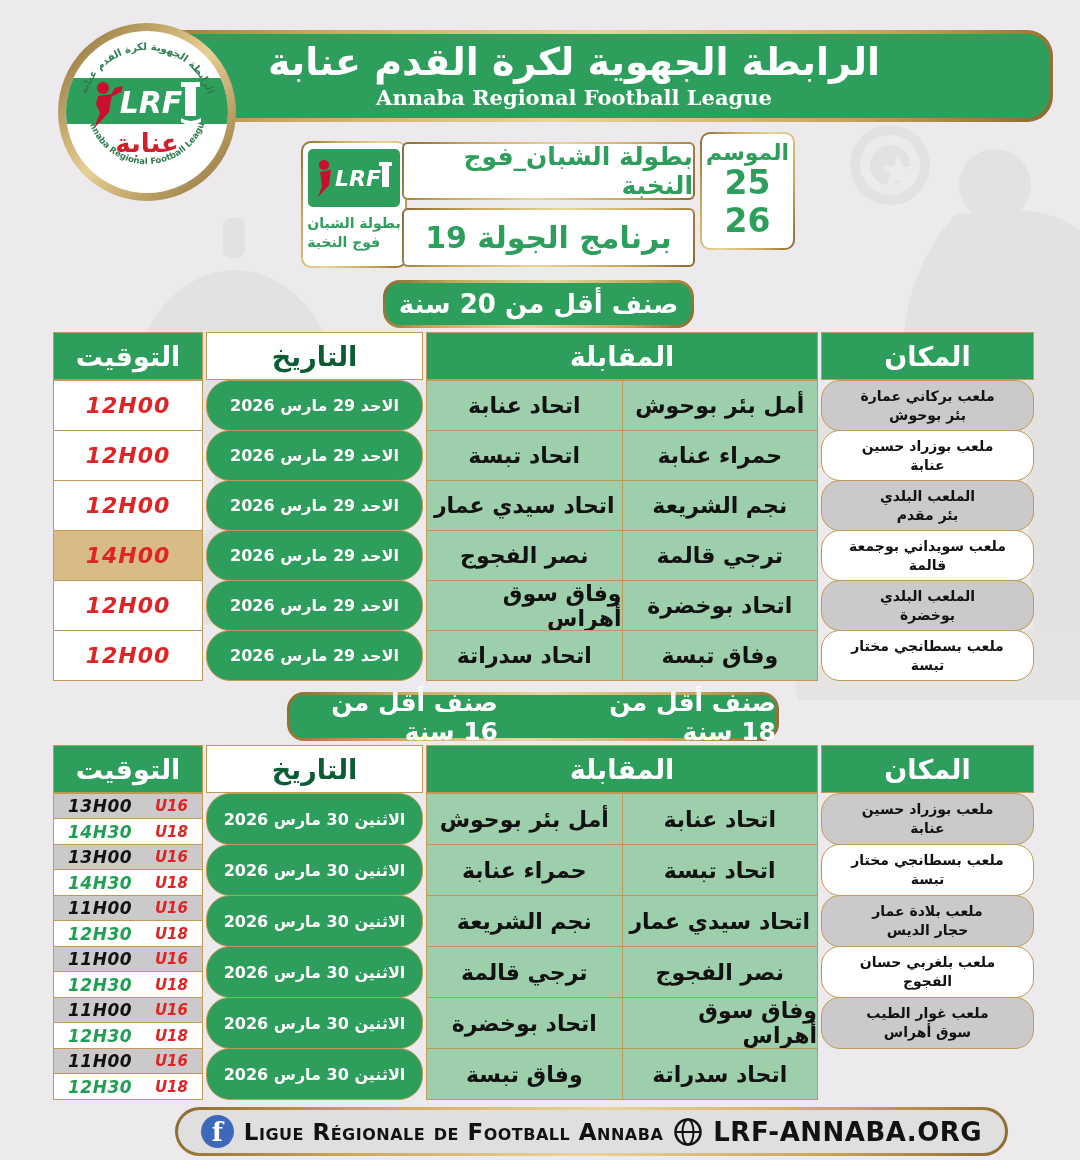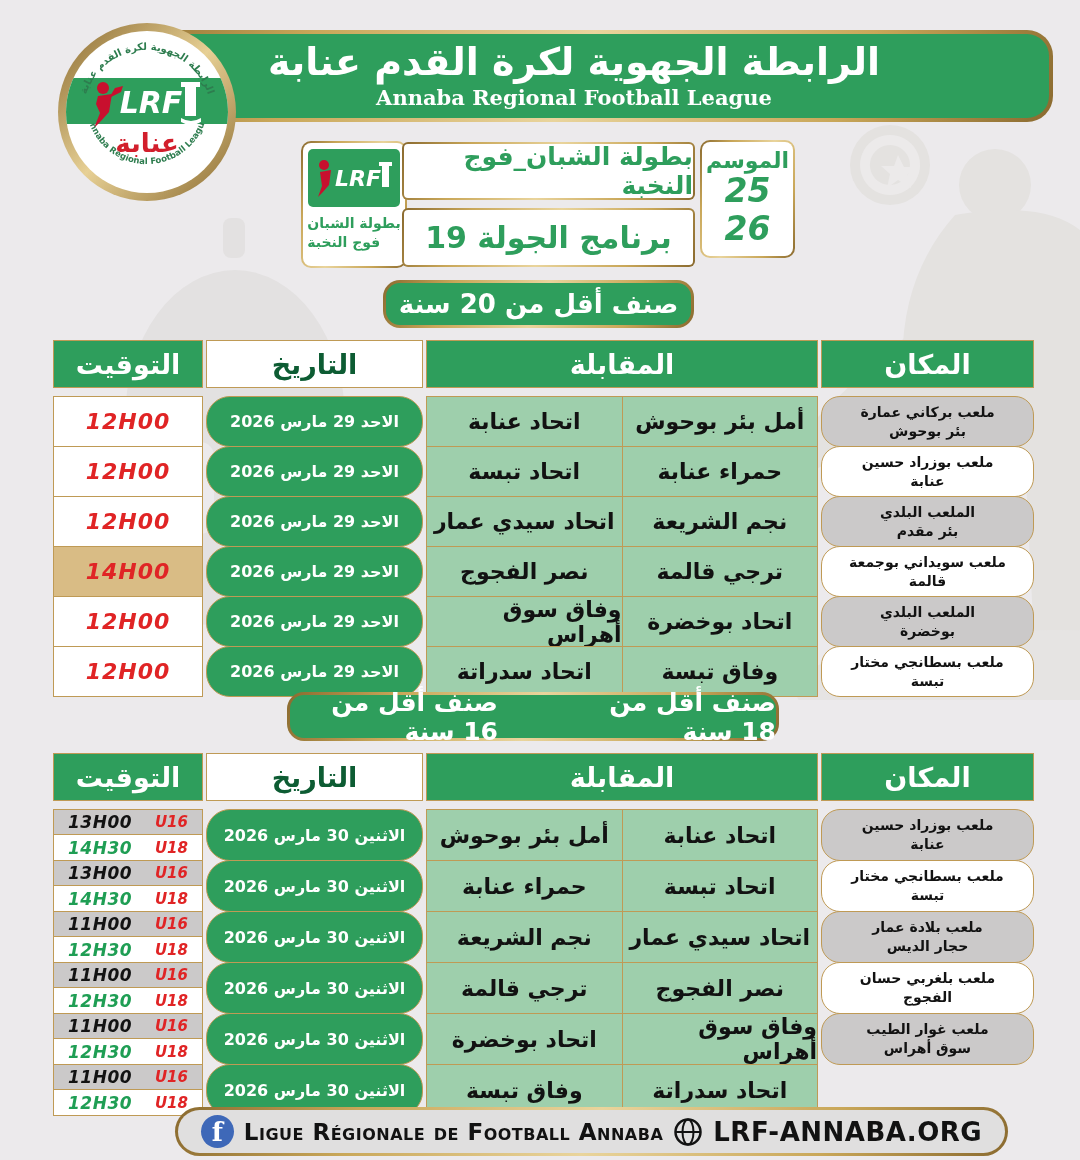--- a/index.html
+++ b/index.html
@@ -27,39 +27,39 @@
     display:flex;align-items:center;justify-content:center;}
   .badge-text{direction:rtl;text-align:left;color:#2e9e5c;font-weight:bold;font-size:14px;line-height:1.35;margin-top:7px;}
   .infobox{padding:2px;border-radius:6px;z-index:1;}
   .infobox-inner{width:100%;height:100%;background:#fff;border-radius:4px;
     display:flex;align-items:center;justify-content:center;direction:rtl;
     color:#2e9e5c;font-weight:bold;}
   .comp-box{left:402px;top:142px;width:293px;height:58px;}
   .comp-box .infobox-inner{font-size:25px;}
   .prog-box{left:402px;top:208px;width:293px;height:59px;}
   .prog-box .infobox-inner{font-size:30px;}
-  .season-box{left:700px;top:140px;width:95px;height:118px;padding:2px;border-radius:10px;z-index:1;}
+  .season-box{left:700px;top:132px;width:95px;height:118px;padding:2px;border-radius:10px;z-index:1;}
   .season-inner{width:100%;height:100%;background:#fff;border-radius:8px;display:flex;flex-direction:column;
     align-items:center;justify-content:center;color:#2e9e5c;font-weight:bold;}
   .season-label{font-size:22px;direction:rtl;line-height:1;}
-  .season-year{font-size:33px;font-style:italic;line-height:1.15;}
+  .season-year{font-size:33px;line-height:1.15;}
   
   .banner{padding:3px;border-radius:17px;z-index:1;}
   .banner-inner{width:100%;height:100%;background:#2e9e5c;border-radius:14px;
     display:flex;align-items:center;justify-content:center;gap:70px;
     color:#fff;font-weight:bold;font-size:26px;direction:rtl;}
   .banner1{left:383px;top:280px;width:311px;height:48px;}
   .banner2{left:287px;top:692px;width:492px;height:49px;}
   .banner2 .banner-inner{font-size:25px;}
   
   .tbl{left:53px;width:982px;z-index:1;}
   .t1{top:332px;}
   .t2{top:745px;}
   .trow{display:grid;grid-template-columns:150px 217px 392px 213px;column-gap:3px;margin-top:-1px;}
-  .trow:first-child{margin-top:8px;}
+  .trow:first-child{margin-top:0;}
   .cell{border:1px solid #bf9a55;display:flex;align-items:center;justify-content:center;}
   .th{height:46px;background:#2e9e5c;color:#fff;font-weight:bold;font-size:27px;direction:rtl;}
   .th-date{background:#fff;color:#0d5c33;}
   .t1 .td{height:49px;}
   .t2 .td{height:50px;}
   .td-time{background:#fff;color:#e02425;font-weight:bold;font-style:italic;font-size:22px;letter-spacing:1px;}
   .td-time.hl{background:#d9bc85;}
   .td-date{background:#2e9e5c;color:#fff;font-weight:bold;font-size:16px;direction:rtl;border-radius:24px;}
   .td-match{background:#9ecfac;padding:0;}
   .team{flex:1;height:100%;display:flex;align-items:center;justify-content:center;

